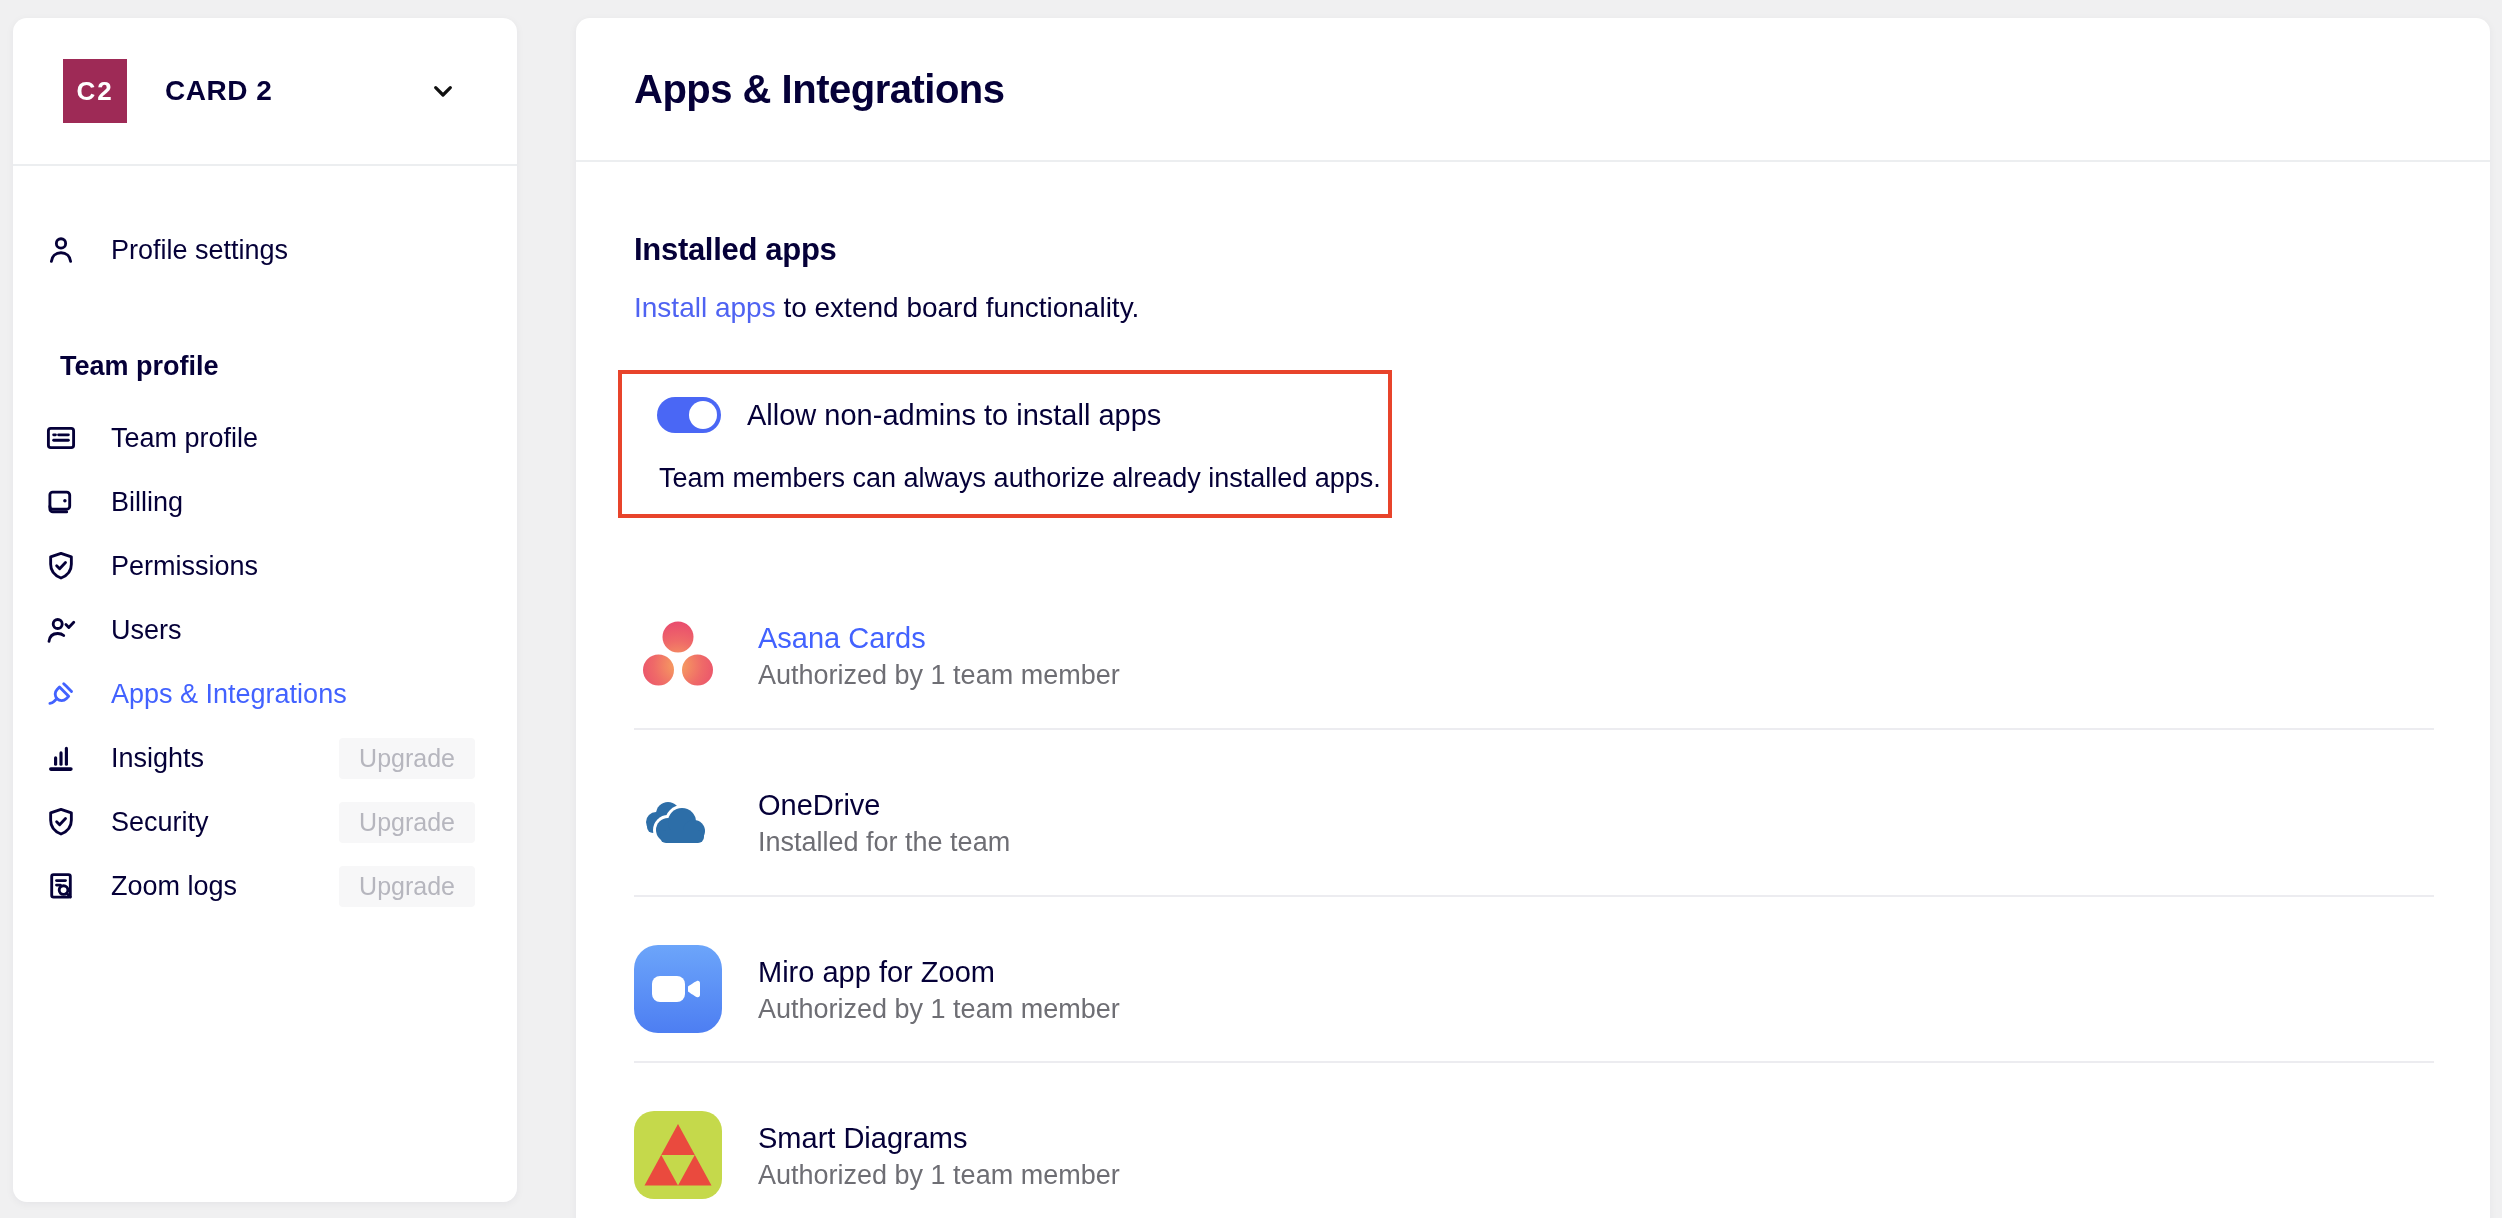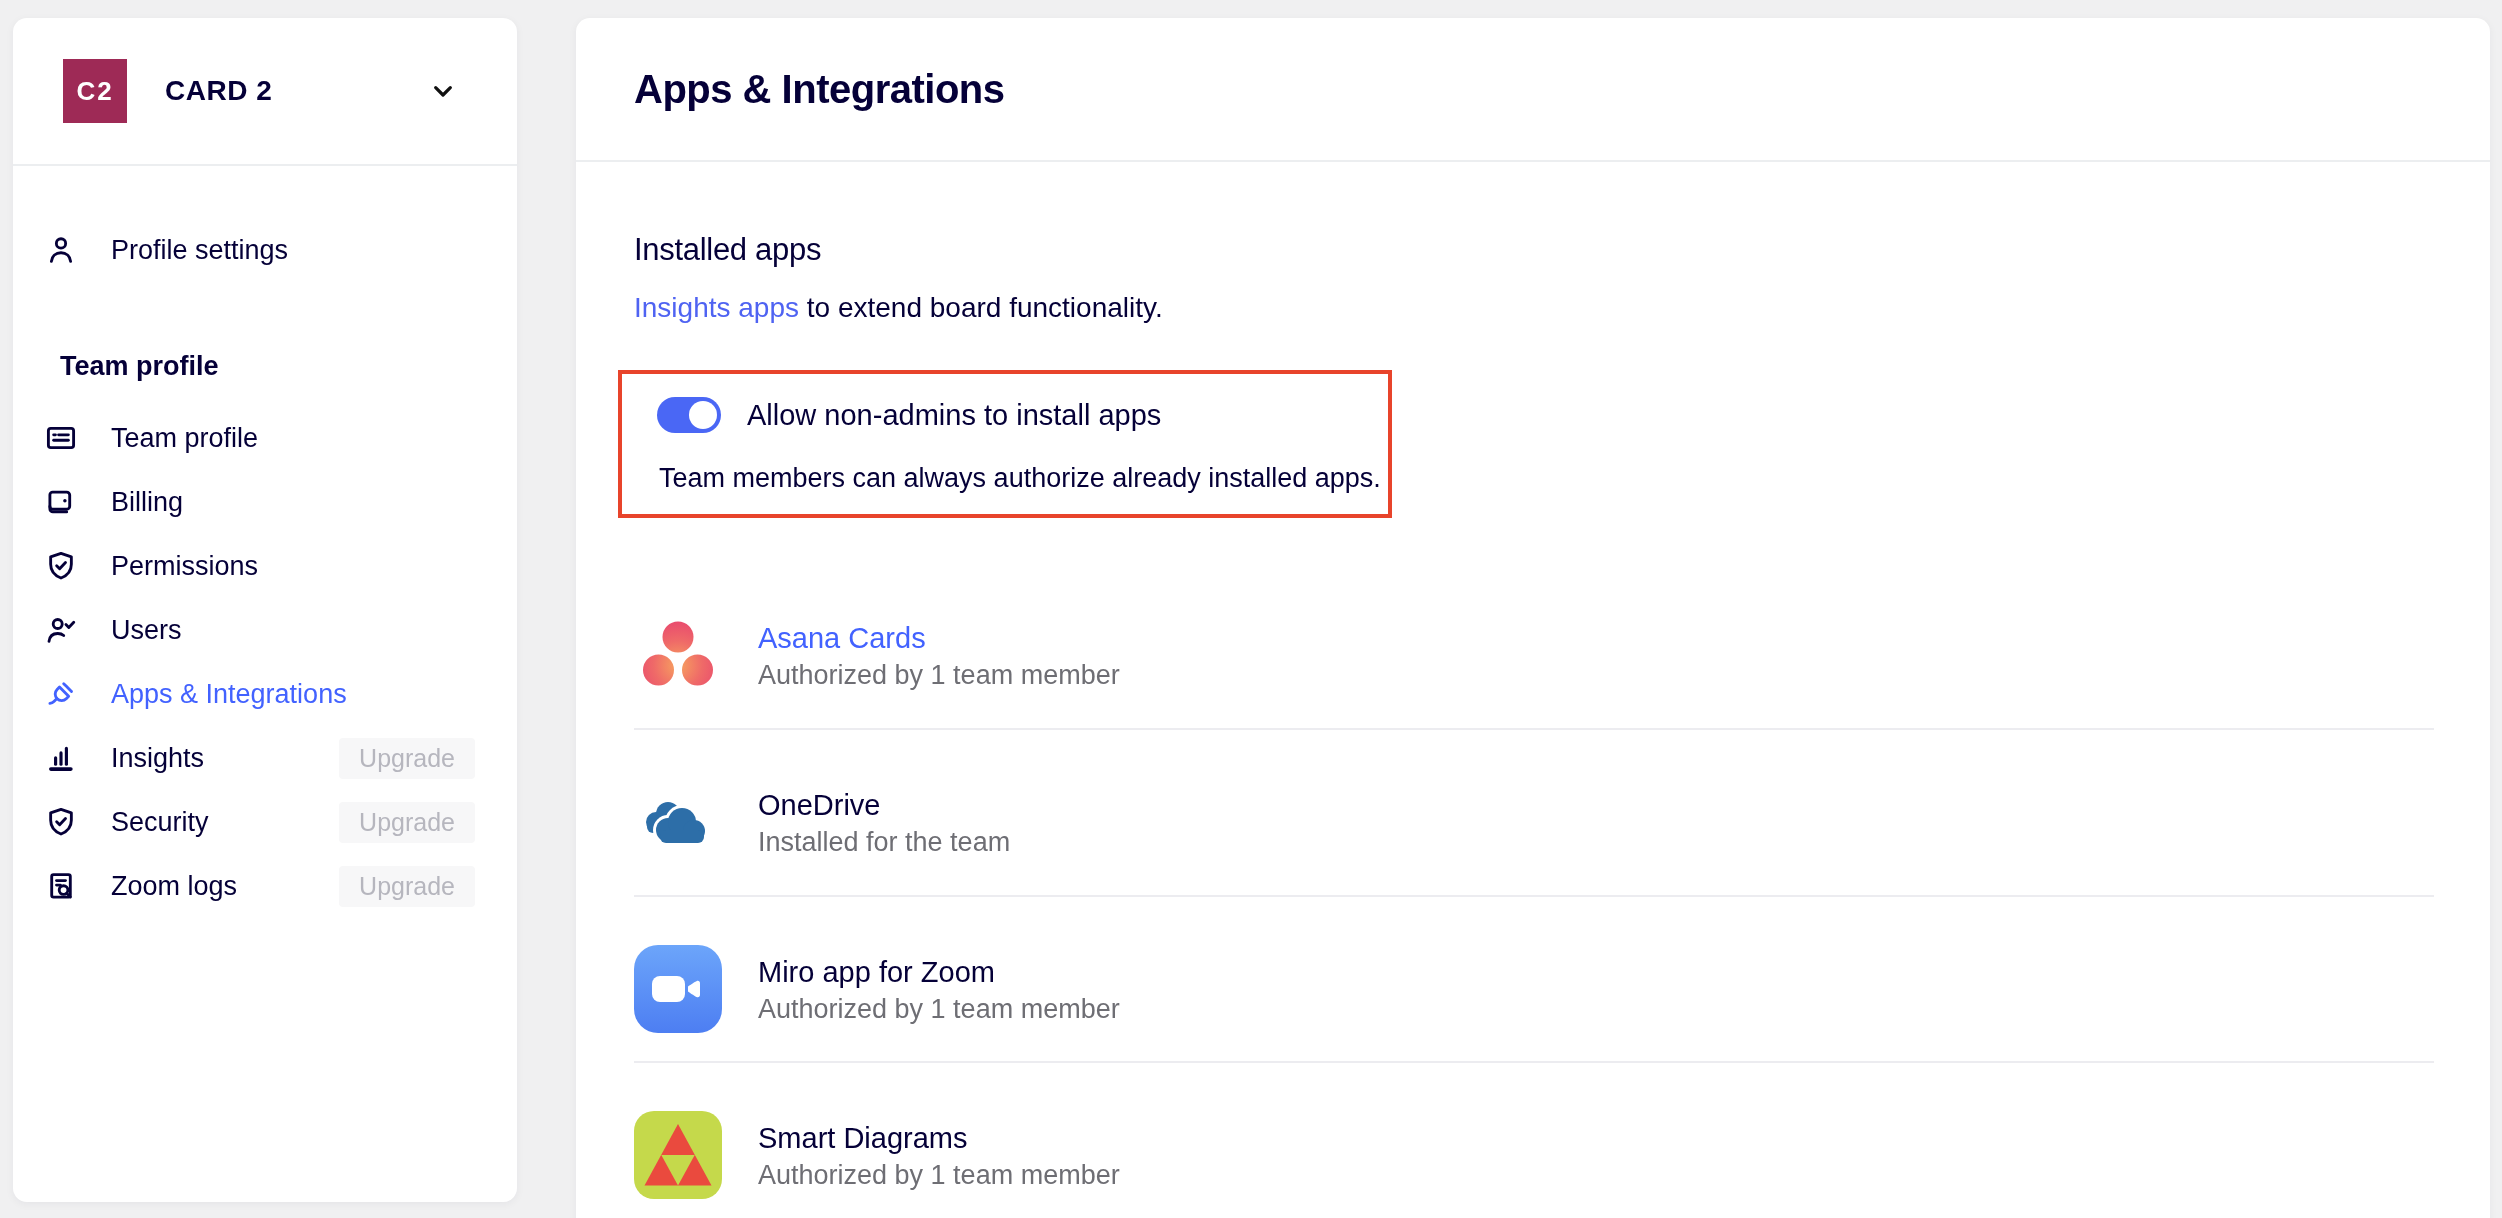--- a/index.html
+++ b/index.html
@@ -58,21 +58,21 @@
   }
 
   
   .main-header {
     position:absolute; top:0; left:0; width:100%; height:144px;
     display:flex; align-items:center; padding-left:58px;
     border-bottom:2px solid #eceef0;
   }
   .page-title { font-size:40px; font-weight:bold; letter-spacing:-0.5px; }
 
-  .sec-heading { position:absolute; left:58px; top:214px; font-size:31px; font-weight:normal; letter-spacing:-0.3px; }
+  .sec-heading { position:absolute; left:58px; top:214px; font-size:31px; font-weight:bold; letter-spacing:-0.3px; }
   .sec-intro   { position:absolute; left:58px; top:274px; font-size:28px; }
   .sec-intro a { color:#4f63f2; text-decoration:none; cursor:pointer; }
 
   .highlight-box {
     position:absolute; left:36px; top:352px; width:774px; height:148px;
     border:4px solid #e8442b;
     margin-left:6px;
   }
   .toggle-row { display:flex; align-items:center; margin:23px 0 0 35px; }
   .toggle {
@@ -232,21 +232,21 @@
   </div>
 
   <div class="card mainpanel">
 
     <div class="main-header">
       <div class="page-title">Apps &amp; Integrations</div>
     </div>
 
     <div class="sec-heading">Installed apps</div>
 
-    <div class="sec-intro"><a>Insights apps</a><span> to extend board functionality.</span></div>
+    <div class="sec-intro"><a>Install apps</a><span> to extend board functionality.</span></div>
 
     <div class="highlight-box">
       <div class="toggle-row">
         <div class="toggle">
           <div class="knob"></div>
         </div>
         <div class="toggle-label">Allow non-admins to install apps</div>
       </div>
       <div class="toggle-desc">Team members can always authorize already installed apps.</div>
     </div>

